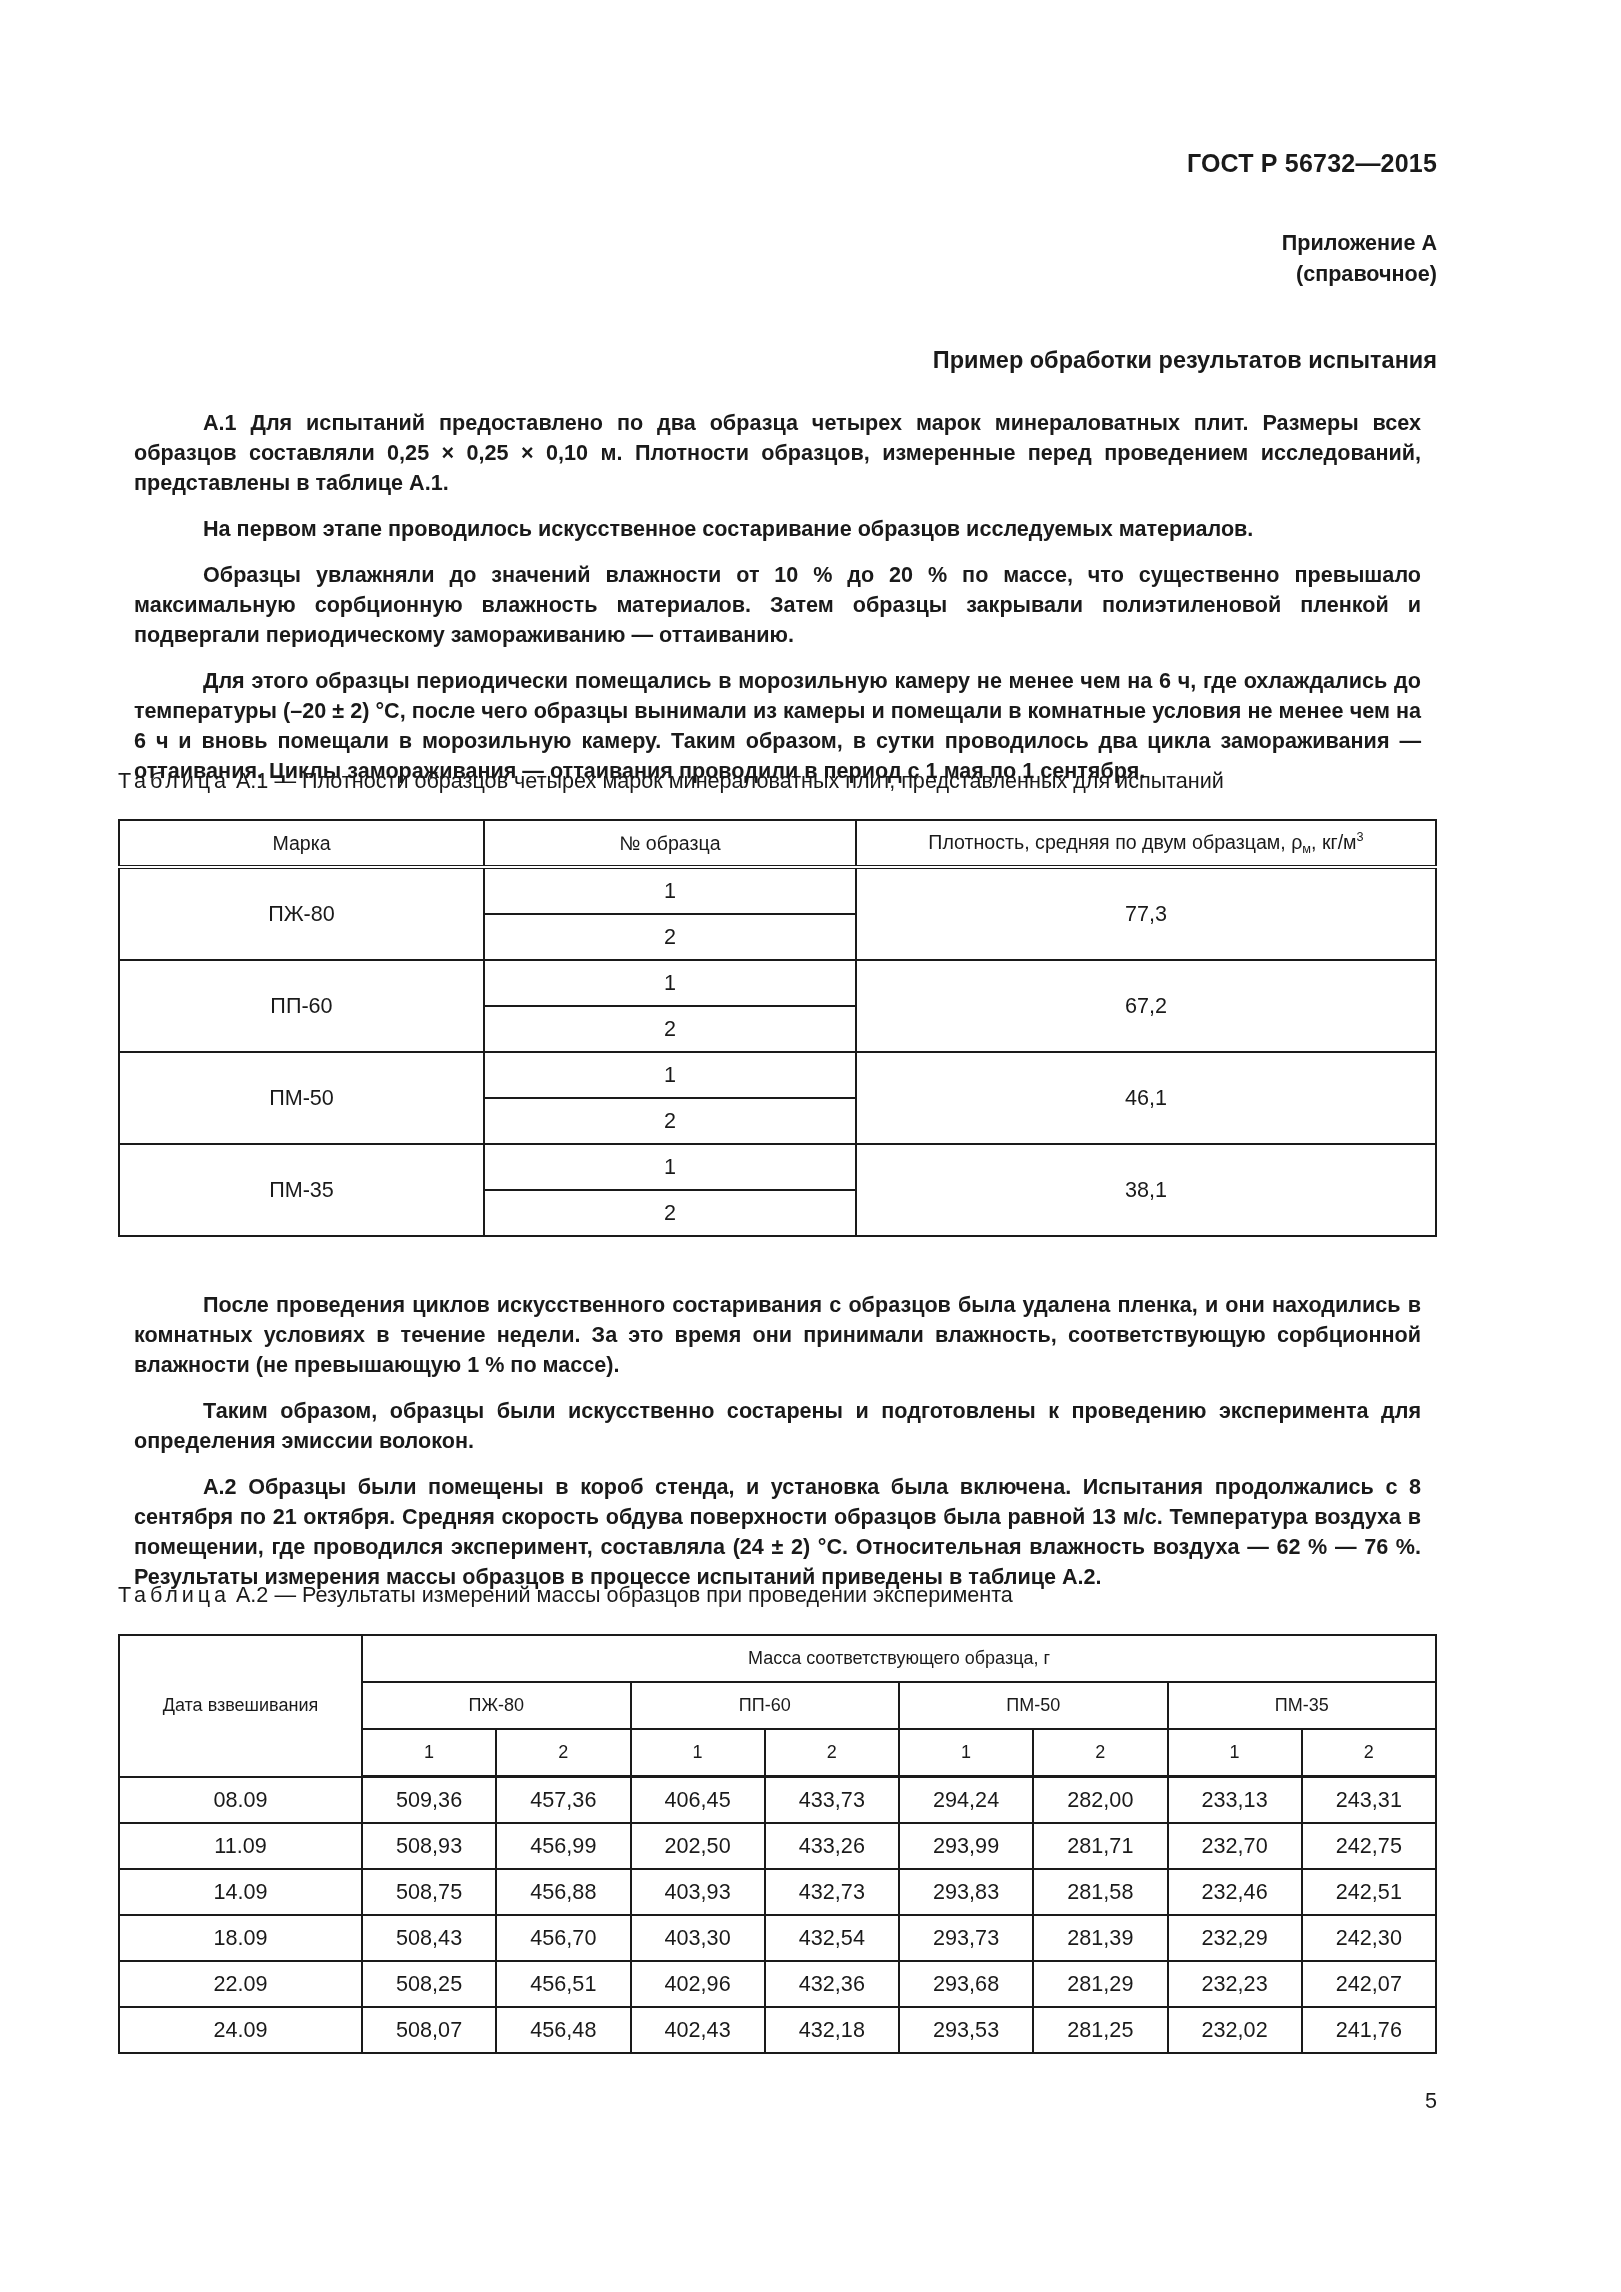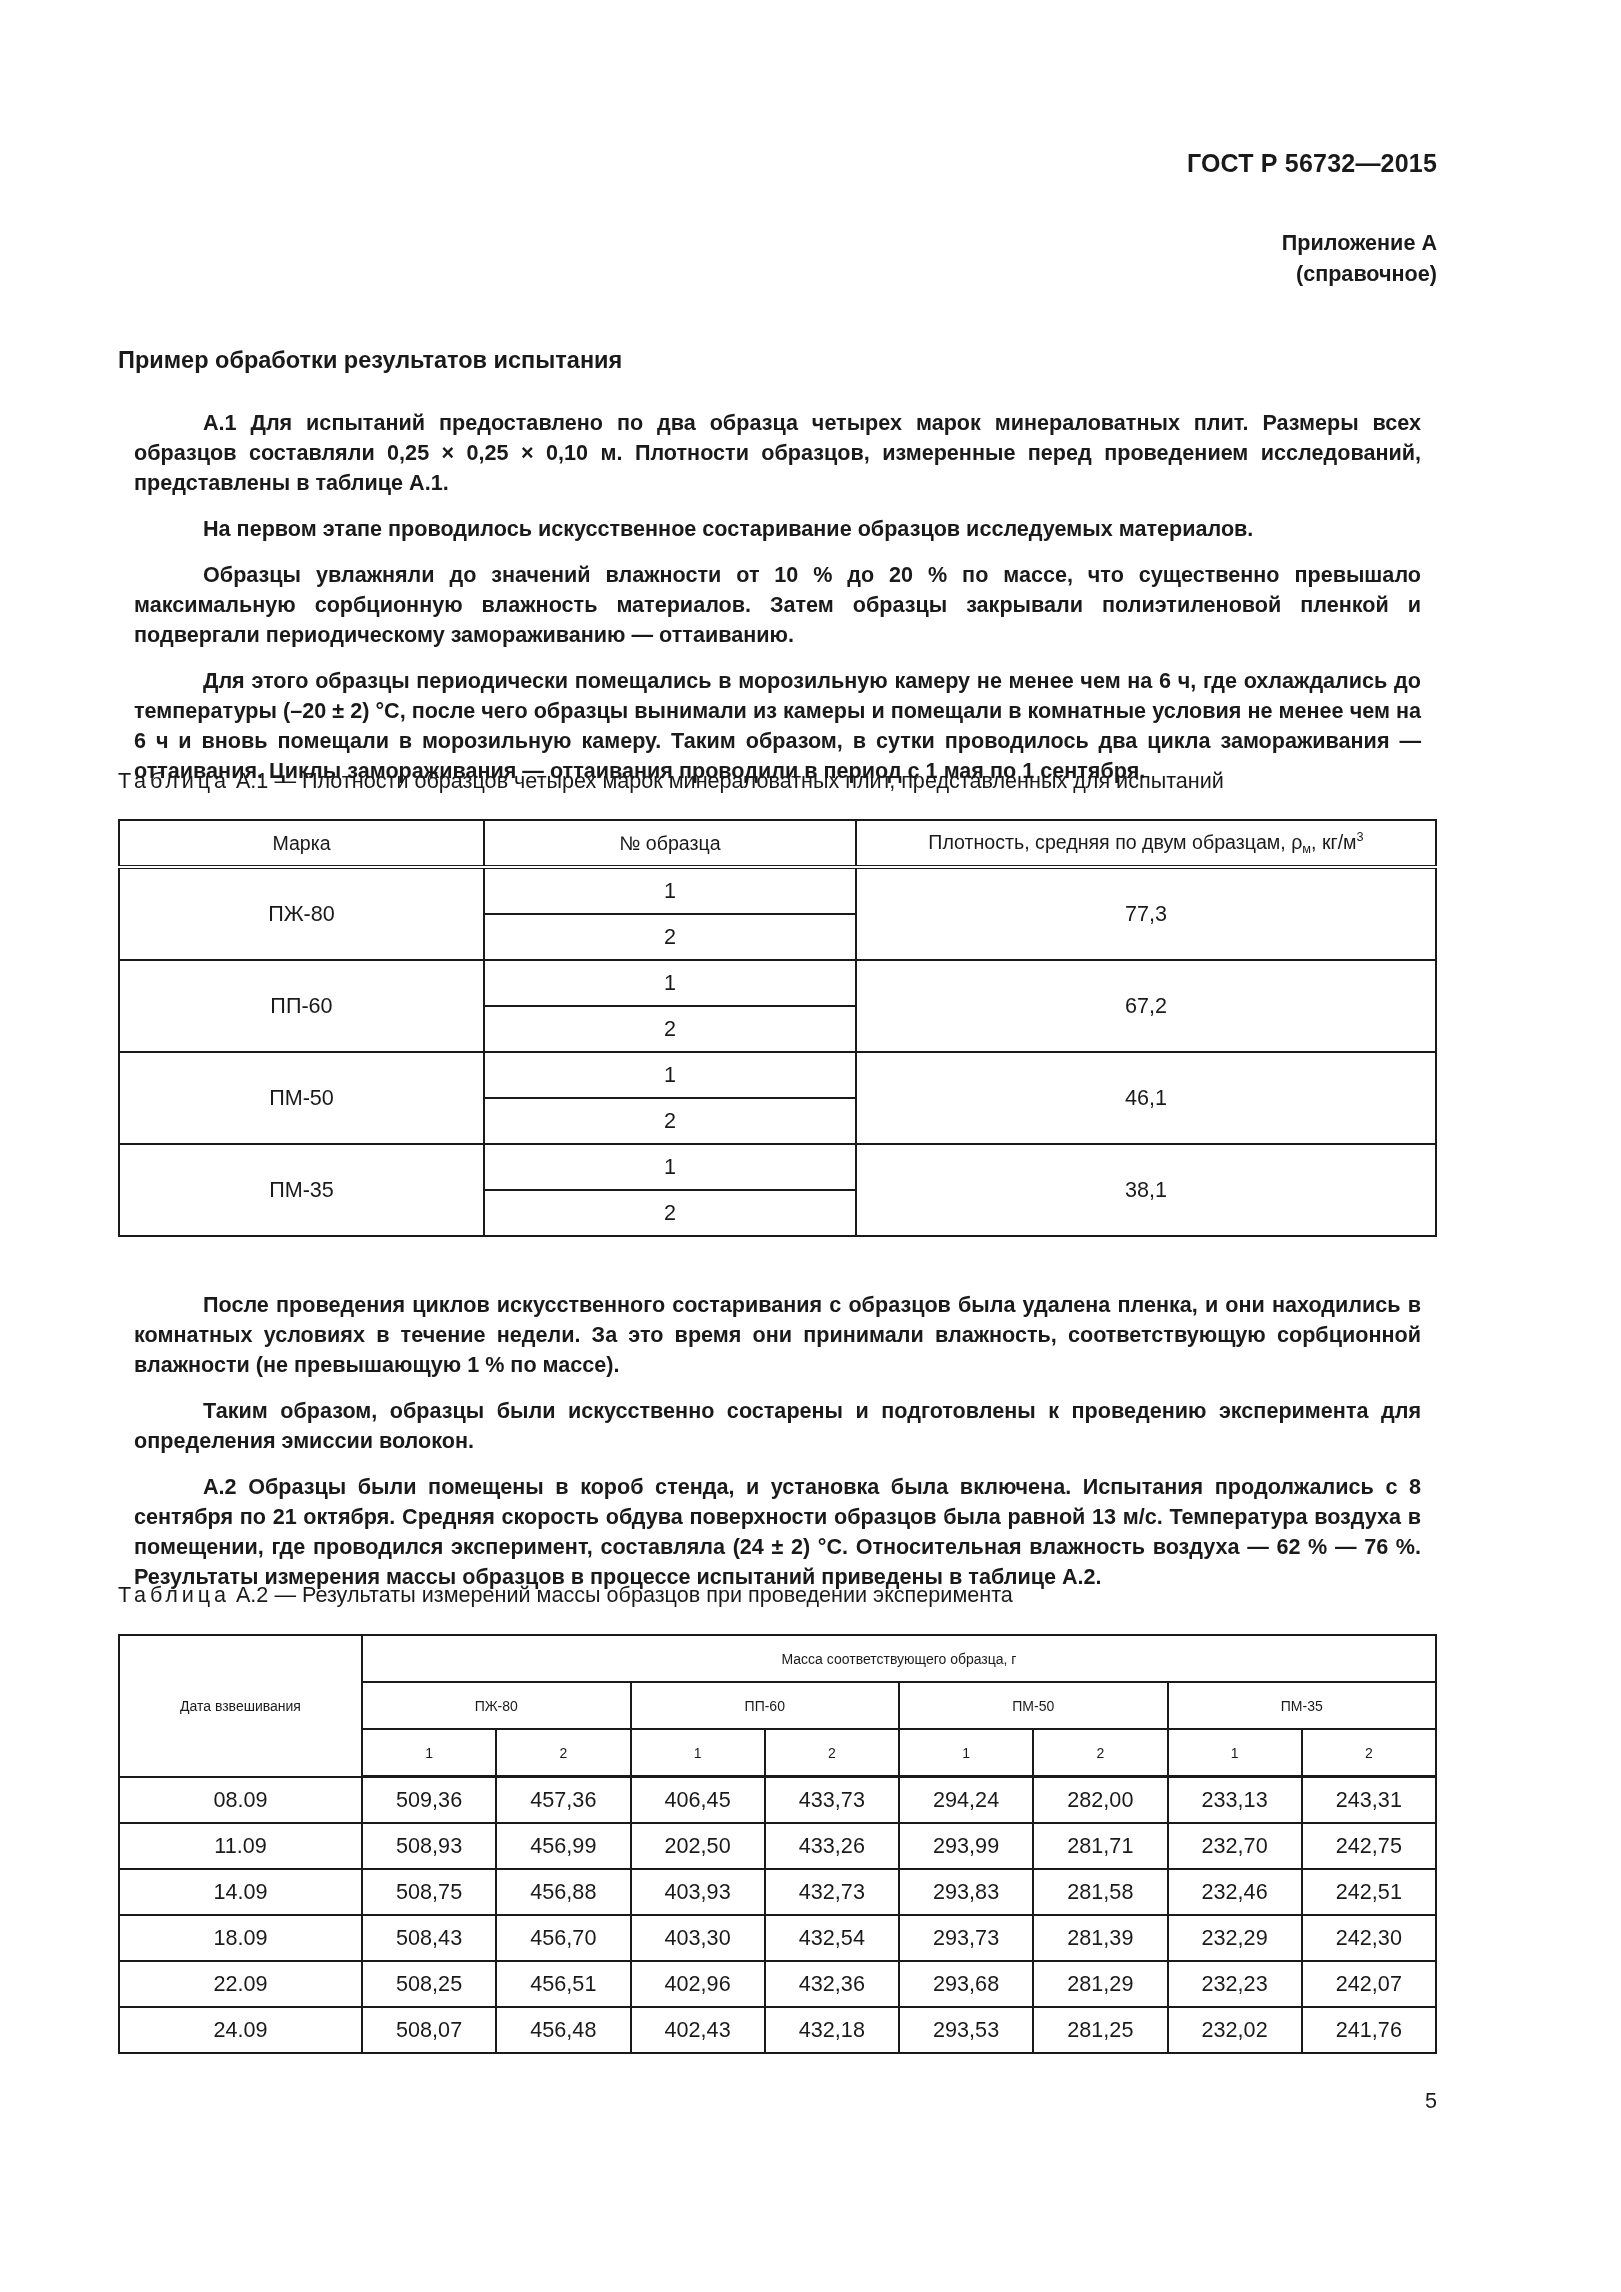--- a/index.html
+++ b/index.html
@@ -12,42 +12,42 @@
     .doc-id {
       position: absolute; right: 0; top: 149px;
       font-size: 25px; font-weight: bold; letter-spacing: 0.2px;
     }
     .appendix-title {
       position: absolute; left: 0; width: 100%; top: 227px;
       text-align: right; font-size: 21.6px; font-weight: bold; line-height: 31px;
     }
     .section-title {
       position: absolute; left: 0; width: 100%; top: 347px;
-      text-align: left; font-size: 23.5px; font-weight: bold;
+      text-align: right; font-size: 23.5px; font-weight: bold;
     }
     .para-block { position: absolute; left: 0; width: 100%; font-size: 21.6px; line-height: 30px; }
     .para-block p { margin: 16px; text-align: justify; text-indent: 69px; font-weight: bold; }
     .table-caption { position: absolute; left: 0; width: 100%; font-size: 21.6px; }
     .table-caption .label { letter-spacing: 3.9px; }
 
     table { border-collapse: collapse; position: absolute; left: 0; width: 1319px; }
     td, th { font-weight: normal; text-align: center; vertical-align: middle; padding: 0; }
 
     
     #t1 { top: 819px; font-size: 21.6px; }
     #t1 th { height: 44px; border: 2px solid #1a1a1a; border-bottom: 4.9px double #1a1a1a; font-size: 19.6px; }
     #t1 td { height: 44px; border-left: 2px solid #1a1a1a; border-right: 2px solid #1a1a1a; }
     #t1 tr.grp-top td { border-top: 2.9px solid #1a1a1a; }
     #t1 tr.grp-bot td.num { border-top: 2.9px solid #1a1a1a; }
     #t1 tr.last td { border-bottom: 2.9px solid #1a1a1a; }
     #t1 td.grade, #t1 td.dens { border-bottom: 2.9px solid #1a1a1a; }
 
     
     #t2 { top: 1634px; font-size: 21.6px; }
-    #t2 th { border: 2px solid #1a1a1a; height: 45px; font-size: 14px; }
+    #t2 th { border: 2px solid #1a1a1a; height: 45px; font-size: 18px; }
     #t2 th.date-h { width: 241px; border-radius: 26px; }
     #t2 tr.sub th { border-bottom: 3.9px solid #1a1a1a; }
     #t2 td { border: 2px solid #1a1a1a; border-top: 2.9px solid #1a1a1a; height: 44px; }
     #t2 tr:last-child td { border-bottom: 2.9px solid #1a1a1a; }
 
     .page-num { position: absolute; right: 0; top: 2088px; font-size: 21.6px; }
   </style>
 </head>
 <body>
 

